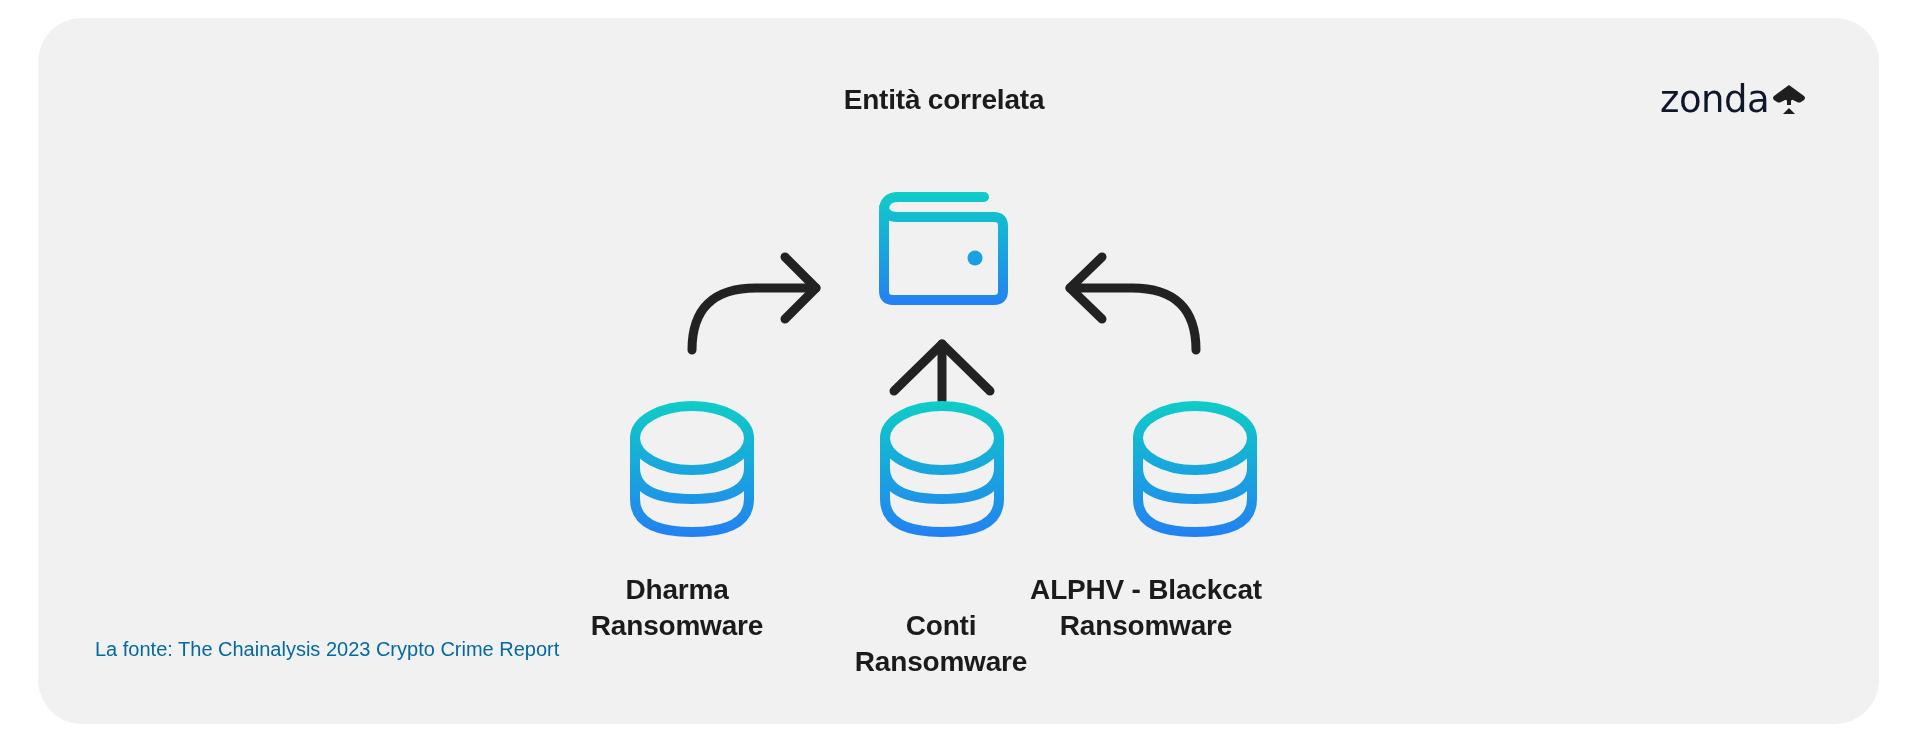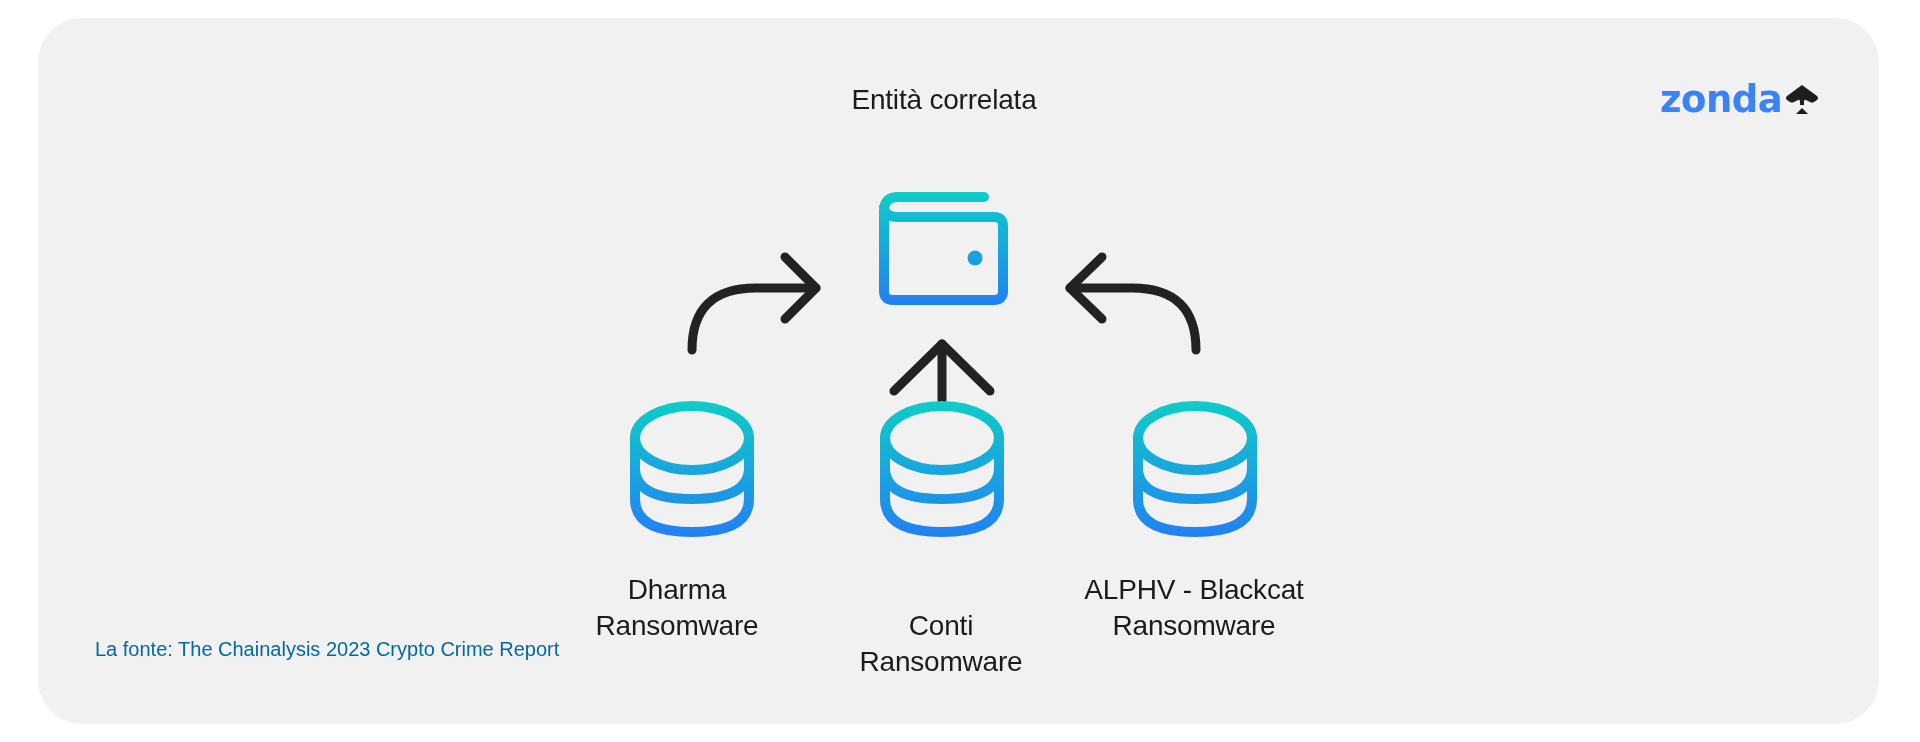--- a/index.html
+++ b/index.html
@@ -33,43 +33,43 @@
     .label {
       position: absolute;
       text-align: center;
       color: #1b1b1b;
       font-size: 28px;
       line-height: 36px;
       white-space: nowrap;
       transform: translateX(-50%);
       letter-spacing: -0.2px;
     }
-    .label span { display: block; }
+    .label span { display: block; font-weight: bold; }
     .source {
       position: absolute;
       left: 95px;
       top: 637px;
       font-size: 20px;
       line-height: 24px;
       color: #0369a1;
       white-space: nowrap;
     }
     .logo {
       position: absolute;
       left: 1660px;
       top: 78px;
       height: 44px;
       display: flex;
       align-items: center;
     }
     .logo-text {
       font-family: "DejaVu Sans", sans-serif;
-      font-weight: bold;
+      font-weight: normal;
       font-size: 37px;
-      color: #3b82f6;
+      color: #0f172a;
       letter-spacing: -0.5px;
       line-height: 44px;
       text-align: right;
     }
     .logo-mark {
       margin-left: 2px;
       width: 36px;
       height: 36px;
     }
   </style>
@@ -132,21 +132,21 @@
 </div>
 
 <div class="label" style="left:677px; top:572px;">
   <span>Dharma</span>
   <span>Ransomware</span>
 </div>
 <div class="label" style="left:941px; top:572px;margin-top:36px;">
   <span>Conti</span>
   <span>Ransomware</span>
 </div>
-<div class="label" style="left:1194px; top:572px;">
+<div class="label" style="left:1146px; top:572px;">
   <span>ALPHV - Blackcat</span>
   <span>Ransomware</span>
 </div>
 
 <div class="logo">
   <span class="logo-text">zonda</span>
   <svg class="logo-mark" viewBox="0 0 36 36" xmlns="http://www.w3.org/2000/svg">
     <path d="M18 3 L33 14 Q35 16 33 18 L30 20 Q28 21 26 20 L22 18 Q20 17 20 20 V23 H16 V20 Q16 17 14 18 L10 20 Q8 21 6 20 L3 18 Q1 16 3 14 Z" fill="#1e1e1e"></path>
     <path d="M18 26 L24 32 H12 Z" fill="#1e1e1e"></path>
   </svg>

